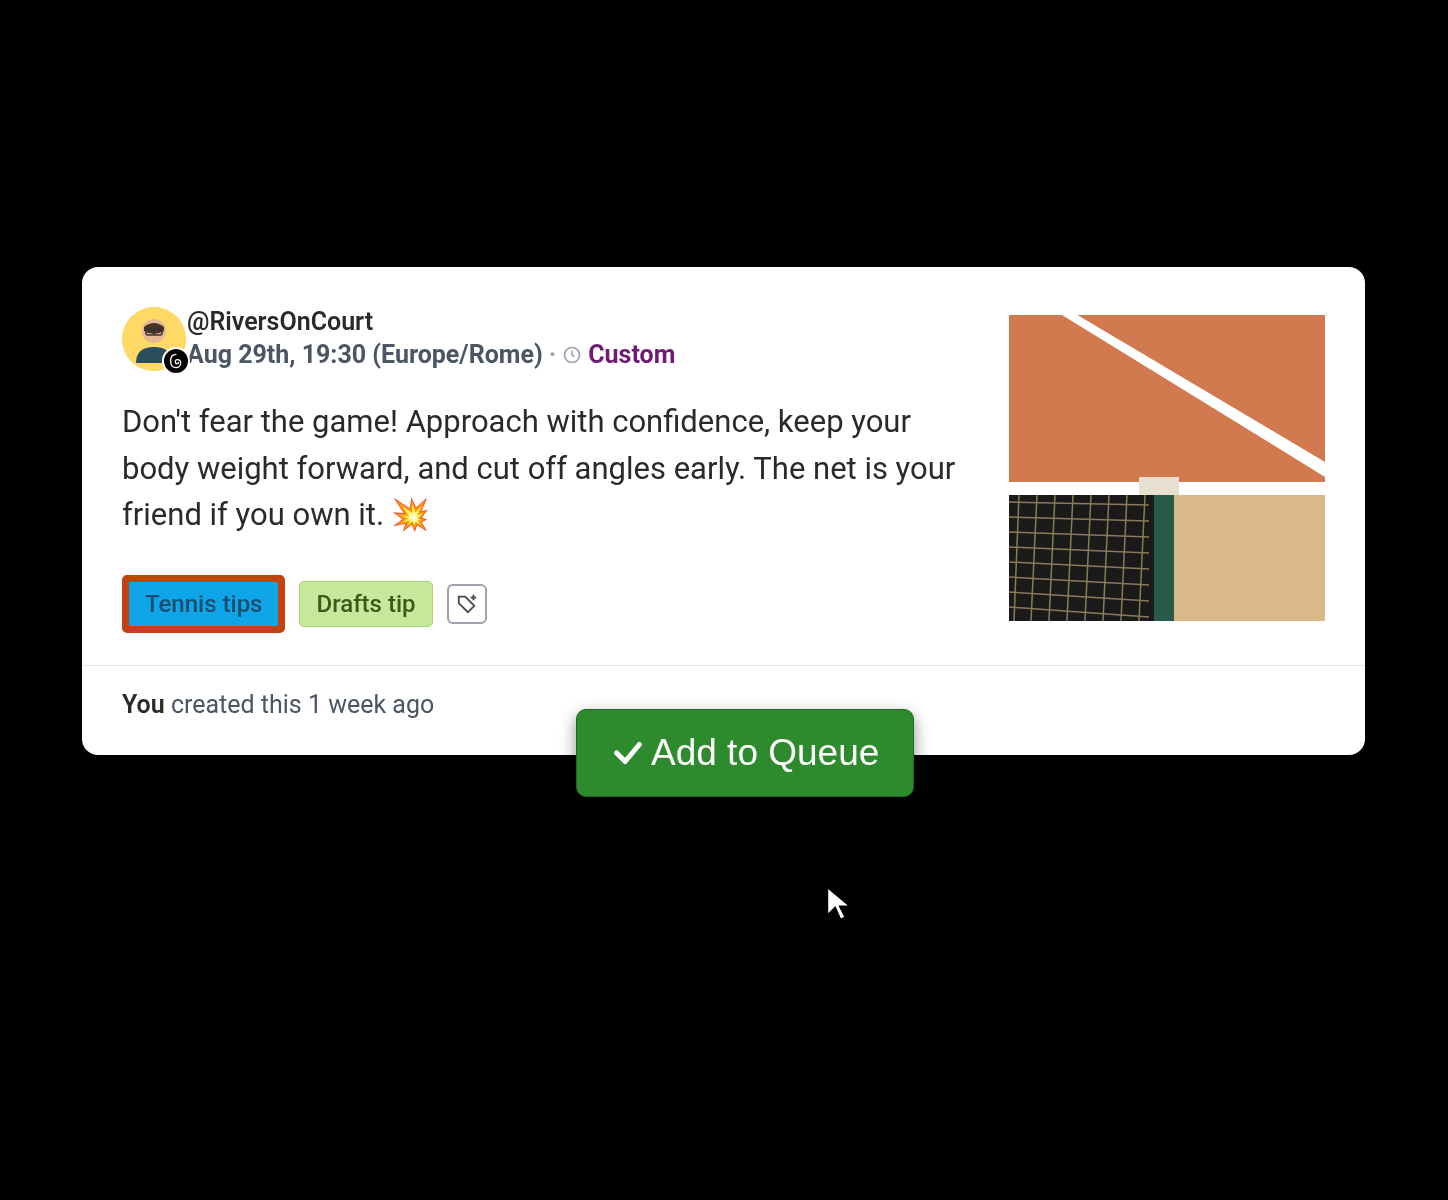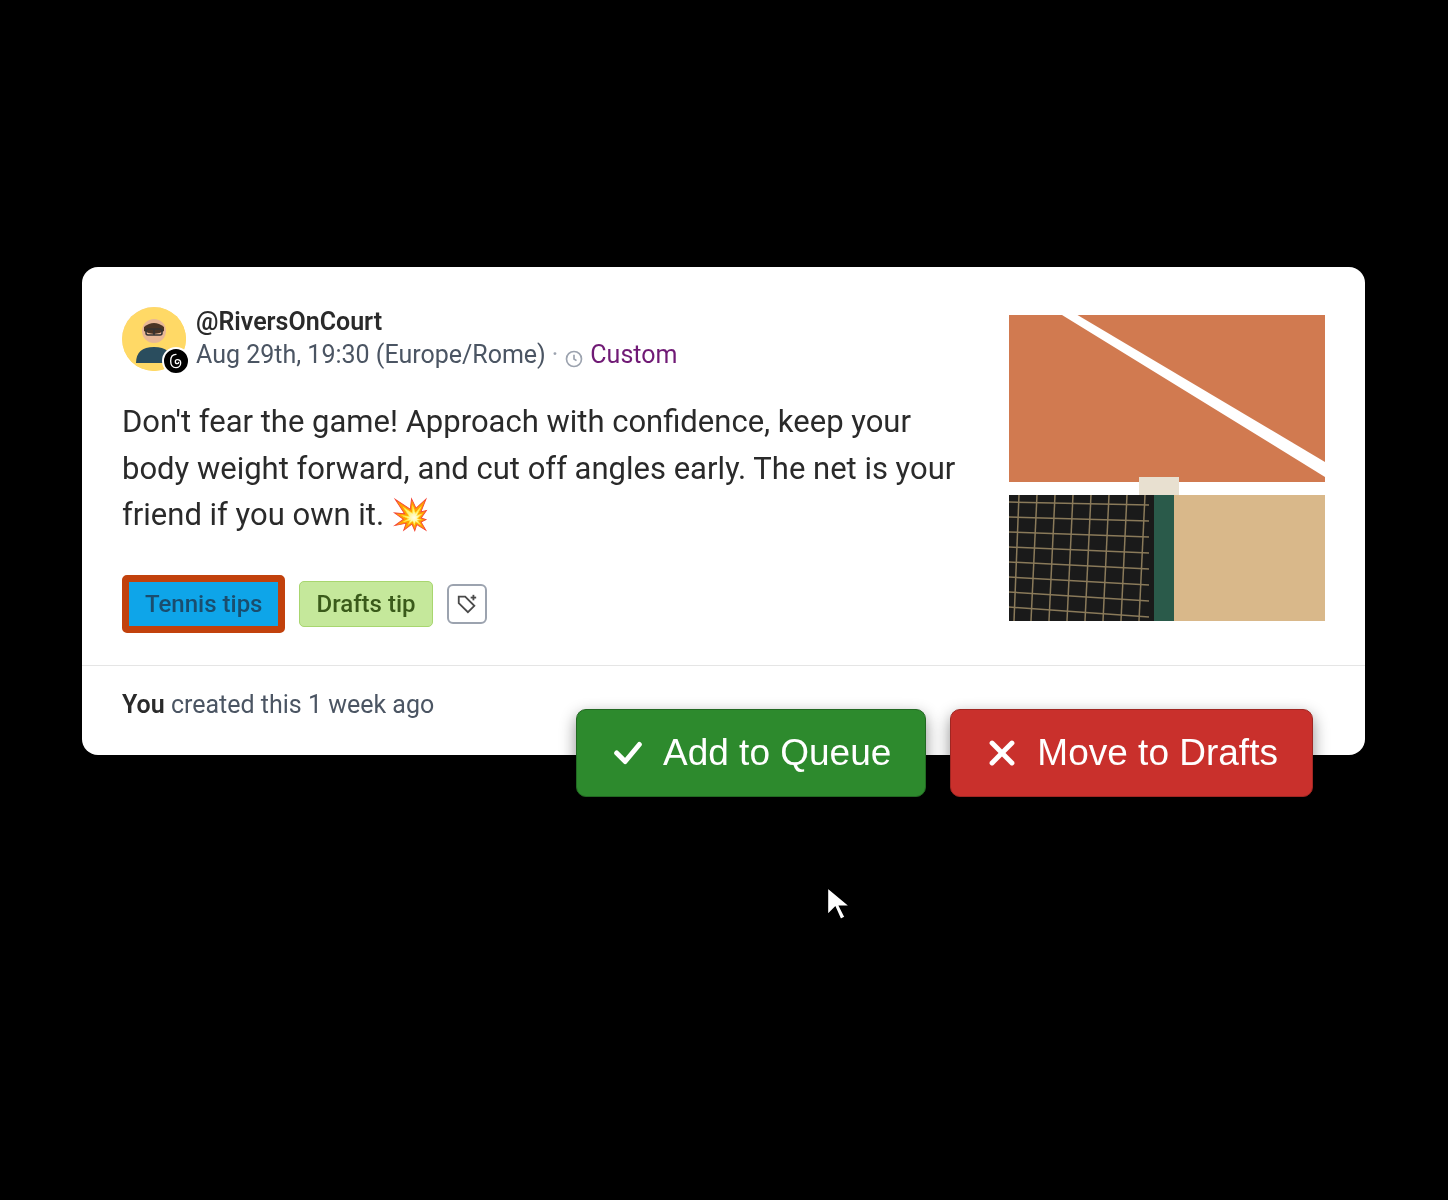--- a/index.html
+++ b/index.html
@@ -44,21 +44,21 @@
     .card-body {
       padding: 40px 40px 32px 40px;
       display: flex;
       gap: 40px;
     }
     .post-content {
       flex: 1;
     }
     .post-header {
       display: flex;
-      gap: 10px;
+      gap: 1px;
       align-items: flex-start;
       margin-bottom: 28px;
     }
     .avatar-wrap {
       position: relative;
       width: 64px;
       height: 64px;
     }
     .avatar {
       width: 64px;
@@ -80,21 +80,21 @@
       background: #000;
       border-radius: 50%;
       border: 2px solid #fff;
       display: flex;
       align-items: center;
       justify-content: center;
     }
     .avatar-badge svg { width: 16px; height: 16px; fill: #fff; }
     .post-meta { display: flex; flex-direction: column; gap: 4px; }
     .handle { font-size: 25px; font-weight: 600; color: #2a2a2a; }
-    .meta-line { font-size: 25px; color: #6b7280; display: flex; align-items: flex-end; gap: 6px; }
+    .meta-line { font-size: 25px; color: #6b7280; display: flex; align-items: center; gap: 6px; font-weight: bold; }
     .meta-date { color: #4b5563; }
     .meta-dot { color: #9ca3af; }
     .clock-icon { width: 20px; height: 20px; stroke: #9ca3af; stroke-width: 2; fill: none; }
     .meta-custom { color: #701a75; }
     .post-text {
       font-size: 31px;
       line-height: 1.5;
       color: #2a2a2a;
       margin-bottom: 36px;
     }
@@ -133,21 +133,21 @@
     .actions {
       position: absolute;
       left: 494px;
       bottom: -42px;
       display: flex;
       gap: 24px;
     }
     .btn {
       display: flex;
       align-items: center;
-      gap: 18px;
+      gap: 6px;
       padding: 22px 34px;
       border-radius: 10px;
       font-size: 37px;
       font-weight: 500;
       color: #fff;
       border: none;
       box-shadow: 0 6px 16px rgba(0,0,0,0.45);
     }
     .btn-green { background: #2d8a2d; border: 1px solid #226822; }
     .btn-red { background: #c9302c; border: 1px solid #a02622; }
@@ -256,26 +256,19 @@
     </span>
   </div>
 
   <div class="actions">
     <button class="btn btn-green">
       <svg viewBox="0 0 24 24">
           <polyline points="4,12 10,18 20,6"></polyline>
         </svg>
       <span>Add to Queue</span>
     </button>
-    <button class="btn btn-red">
-      <svg viewBox="0 0 24 24">
-          <line x1="5" y1="5" x2="19" y2="19"></line>
-          <line x1="19" y1="5" x2="5" y2="19"></line>
-        </svg>
-      <span>Move to Drafts</span>
-    </button>
   </div>
 
 </div>
 
 <svg class="cursor" viewBox="0 0 24 30">
   <path d="M3 2 L3 24 L9 18 L13 27 L17 25 L13 17 L21 17 Z" fill="#fff" stroke="#000" stroke-width="1.8"></path>
 </svg>
 
 </body></html>

